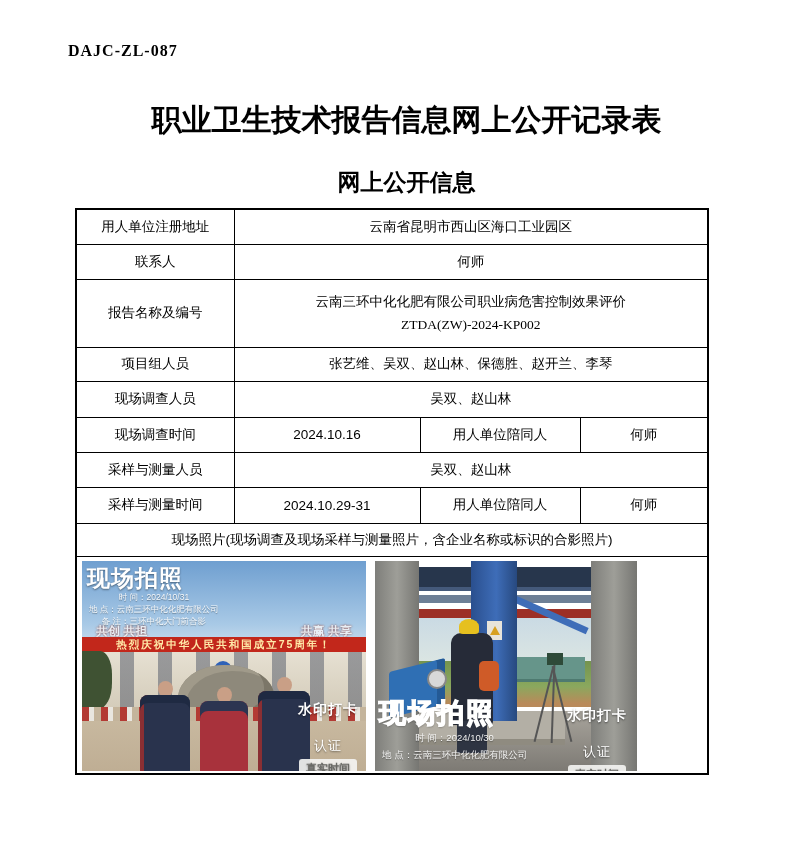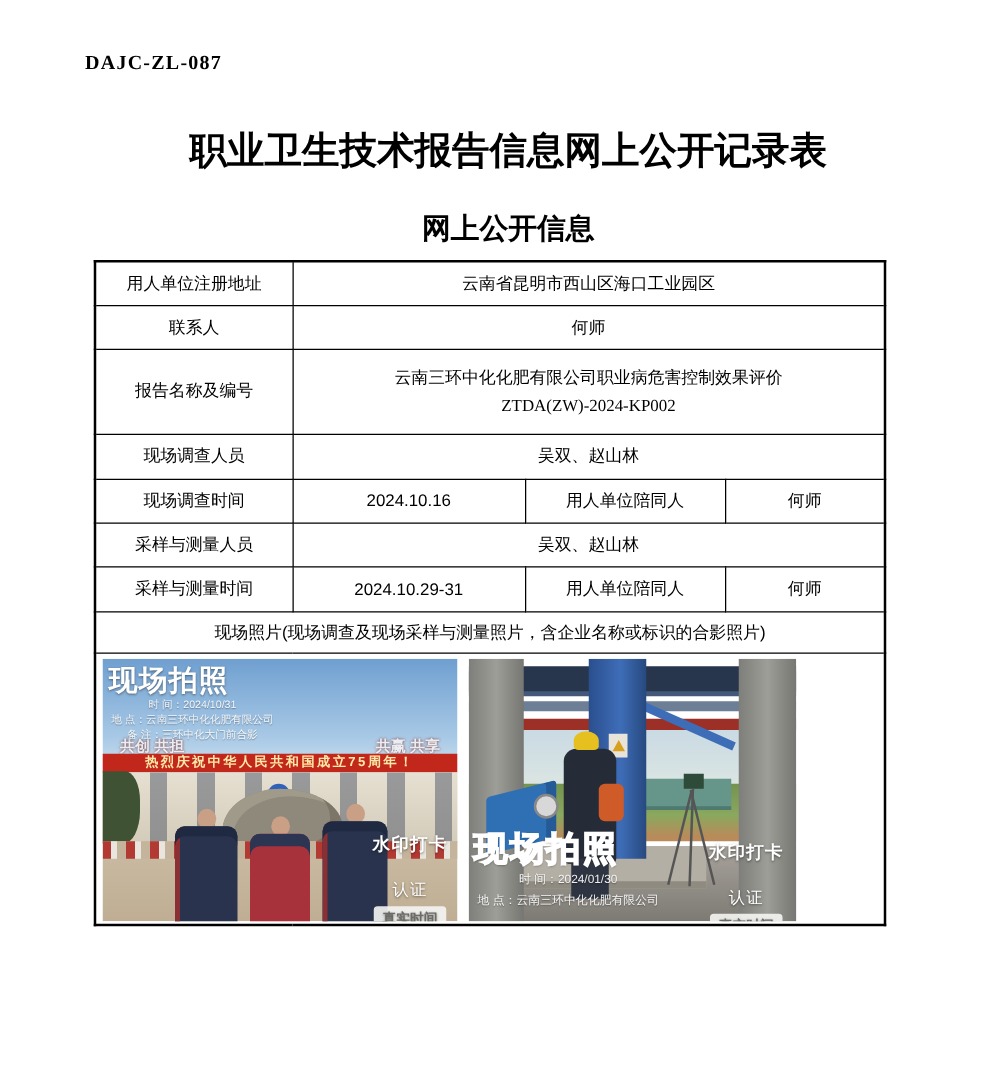--- a/index.html
+++ b/index.html
@@ -138,20 +138,24 @@
       <td>联系人</td>
       <td colspan="3">何师</td>
     </tr>
     <tr class="h68">
       <td>报告名称及编号</td>
       <td colspan="3">
         <div class="report-l1">云南三环中化化肥有限公司职业病危害控制效果评价</div>
         <div class="report-l2">ZTDA(ZW)-2024-KP002</div>
       </td>
     </tr>
+    <tr class="h34">
+      <td>项目组人员</td>
+      <td colspan="3">张艺维、吴双、赵山林、保德胜、赵开兰、李琴</td>
+    </tr>
     <tr class="h36">
       <td>现场调查人员</td>
       <td colspan="3">吴双、赵山林</td>
     </tr>
     <tr class="h35">
       <td>现场调查时间</td>
       <td>2024.10.16</td>
       <td>用人单位陪同人</td>
       <td>何师</td>
     </tr>
@@ -232,21 +236,21 @@
             <div class="pr-worker-body"></div>
             <div class="pr-helmet"></div>
             <div class="pr-backpack"></div>
             <div class="pr-legs"></div>
             <div class="tripod-head"></div>
             <div class="tripod-leg tl1"></div>
             <div class="tripod-leg tl2"></div>
             <div class="tripod-leg tl3"></div>
             <div class="wm-title pr-wm-title">现场拍照</div>
             <div class="wm-meta pr-wm-meta">
-              <div>时 间：2024/01/30</div>
+              <div>时 间：2024/10/30</div>
               <div>地 点：云南三环中化化肥有限公司</div>
             </div>
             <div class="stamp pr-stamp">
               <div class="s1">水印打卡</div>
               <div class="s2">认证</div>
               <div><span class="badge">真实时间</span></div>
             </div>
           </div>
 
         </div>

